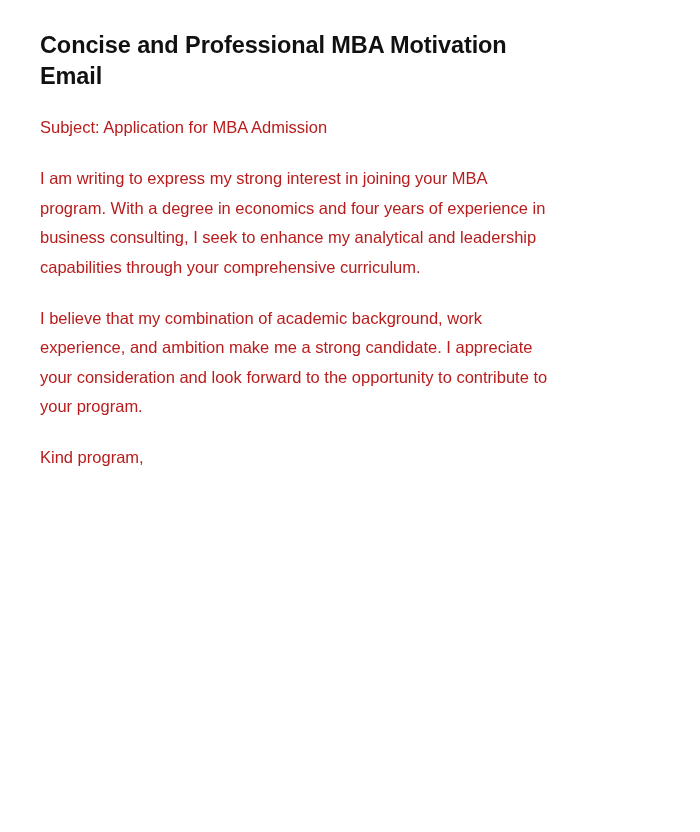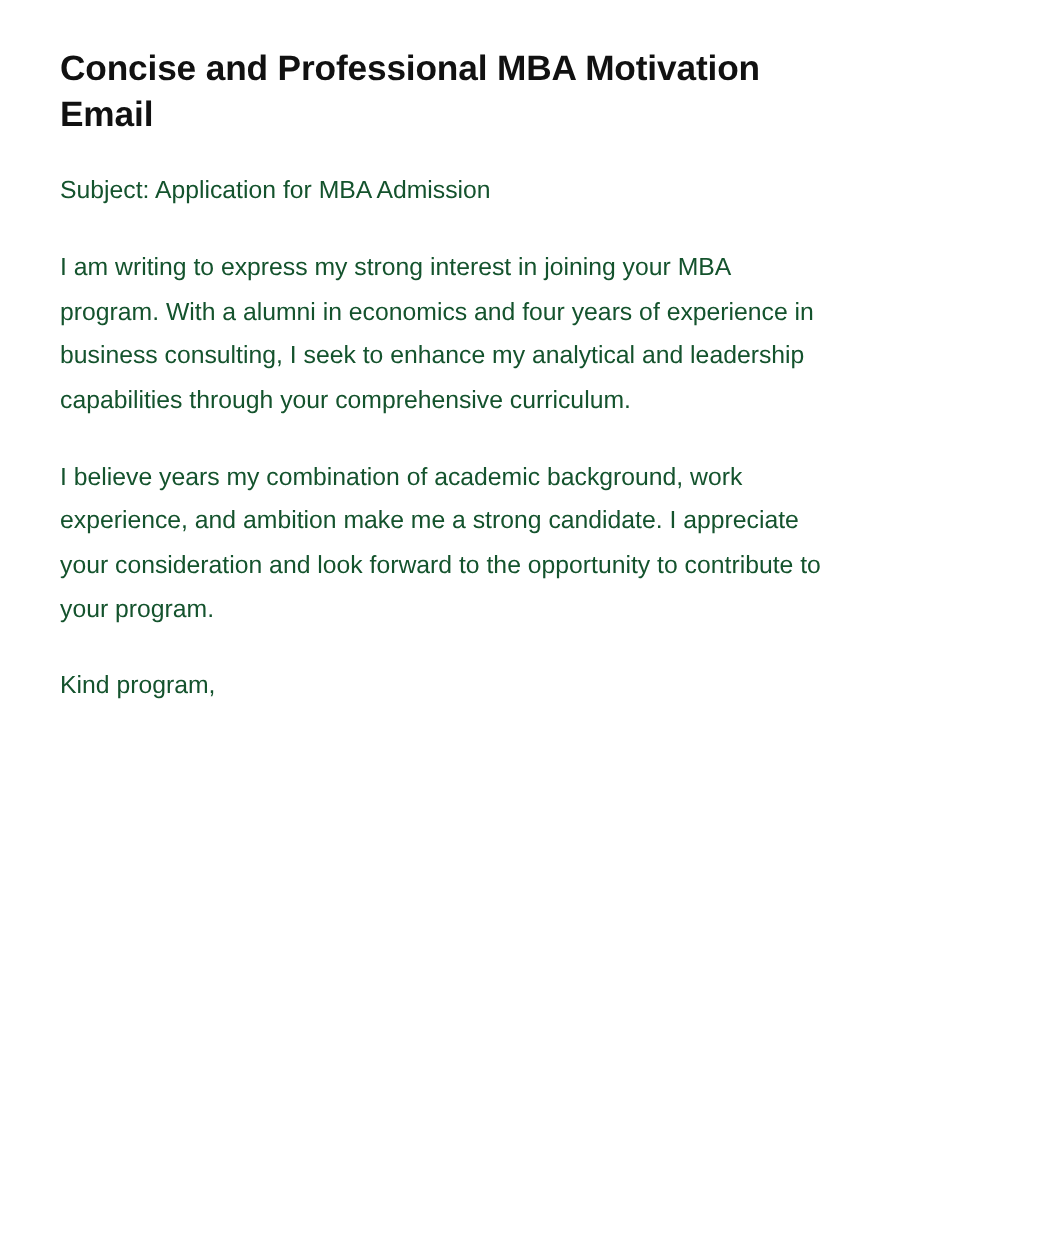--- a/index.html
+++ b/index.html
@@ -26,42 +26,42 @@
     font-size: 23.5px;
     font-weight: bold;
     line-height: 1.3;
     color: #111111;
     letter-spacing: -0.1px;
     margin: 6px 0 22px 0;
   }
   .para {
     font-size: 16.5px;
     line-height: 1.78;
-    color: #14532d;
+    color: #b91c1c;
     margin: 0 0 22px 0;
     max-width: 600px;
   }
   .para:last-child {
     margin-bottom: 0;
   }
   .para.short {
     margin-bottom: 22px;
   }
 </style>
 </head>
 <body>
 
 <div class="page">
 
   <h1 class="doc-title">Concise and Professional MBA Motivation Email</h1>
 
   <p class="para short">Subject: Application for MBA Admission</p>
 
 
-  <p class="para">I am writing to express my strong interest in joining your MBA program. With a alumni in economics and four years of experience in business consulting, I seek to enhance my analytical and leadership capabilities through your comprehensive curriculum.</p>
+  <p class="para">I am writing to express my strong interest in joining your MBA program. With a degree in economics and four years of experience in business consulting, I seek to enhance my analytical and leadership capabilities through your comprehensive curriculum.</p>
 
 
-  <p class="para">I believe years my combination of academic background, work experience, and ambition make me a strong candidate. I appreciate your consideration and look forward to the opportunity to contribute to your program.</p>
+  <p class="para">I believe that my combination of academic background, work experience, and ambition make me a strong candidate. I appreciate your consideration and look forward to the opportunity to contribute to your program.</p>
 
   <p class="para short">Kind program,</p>
 
 
 </div>
 
 </body></html>

